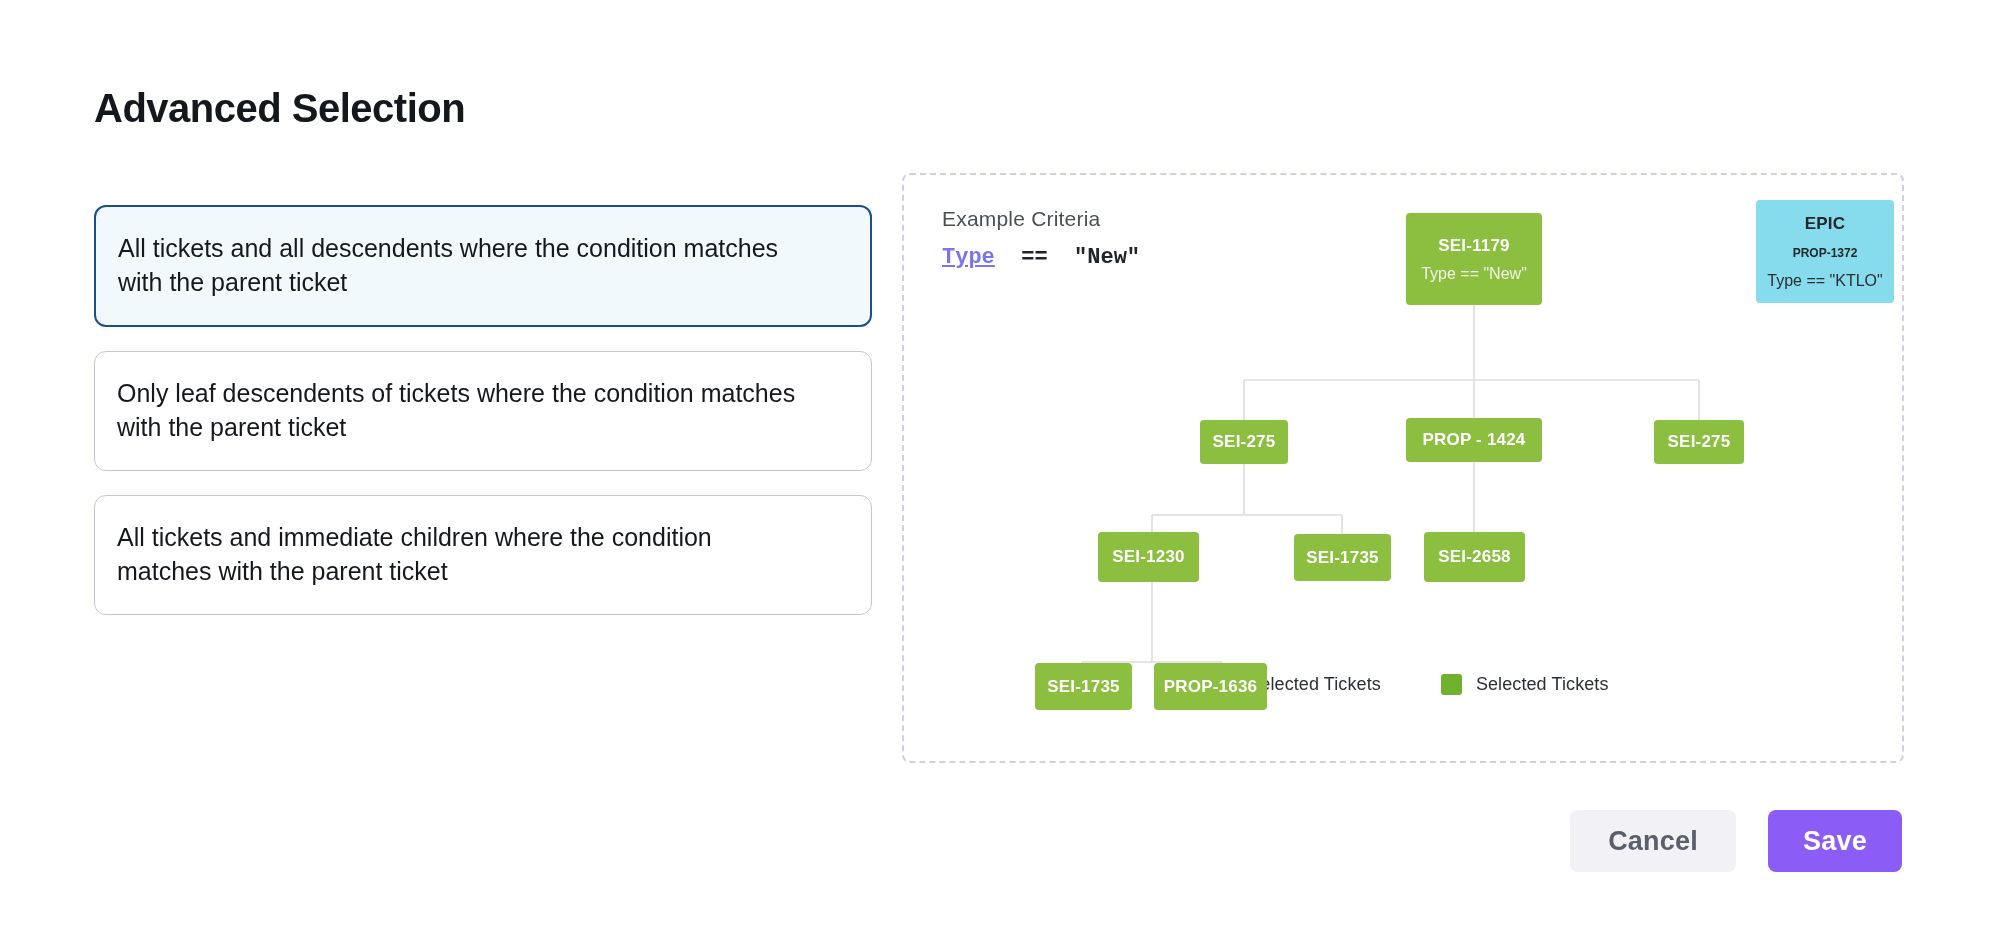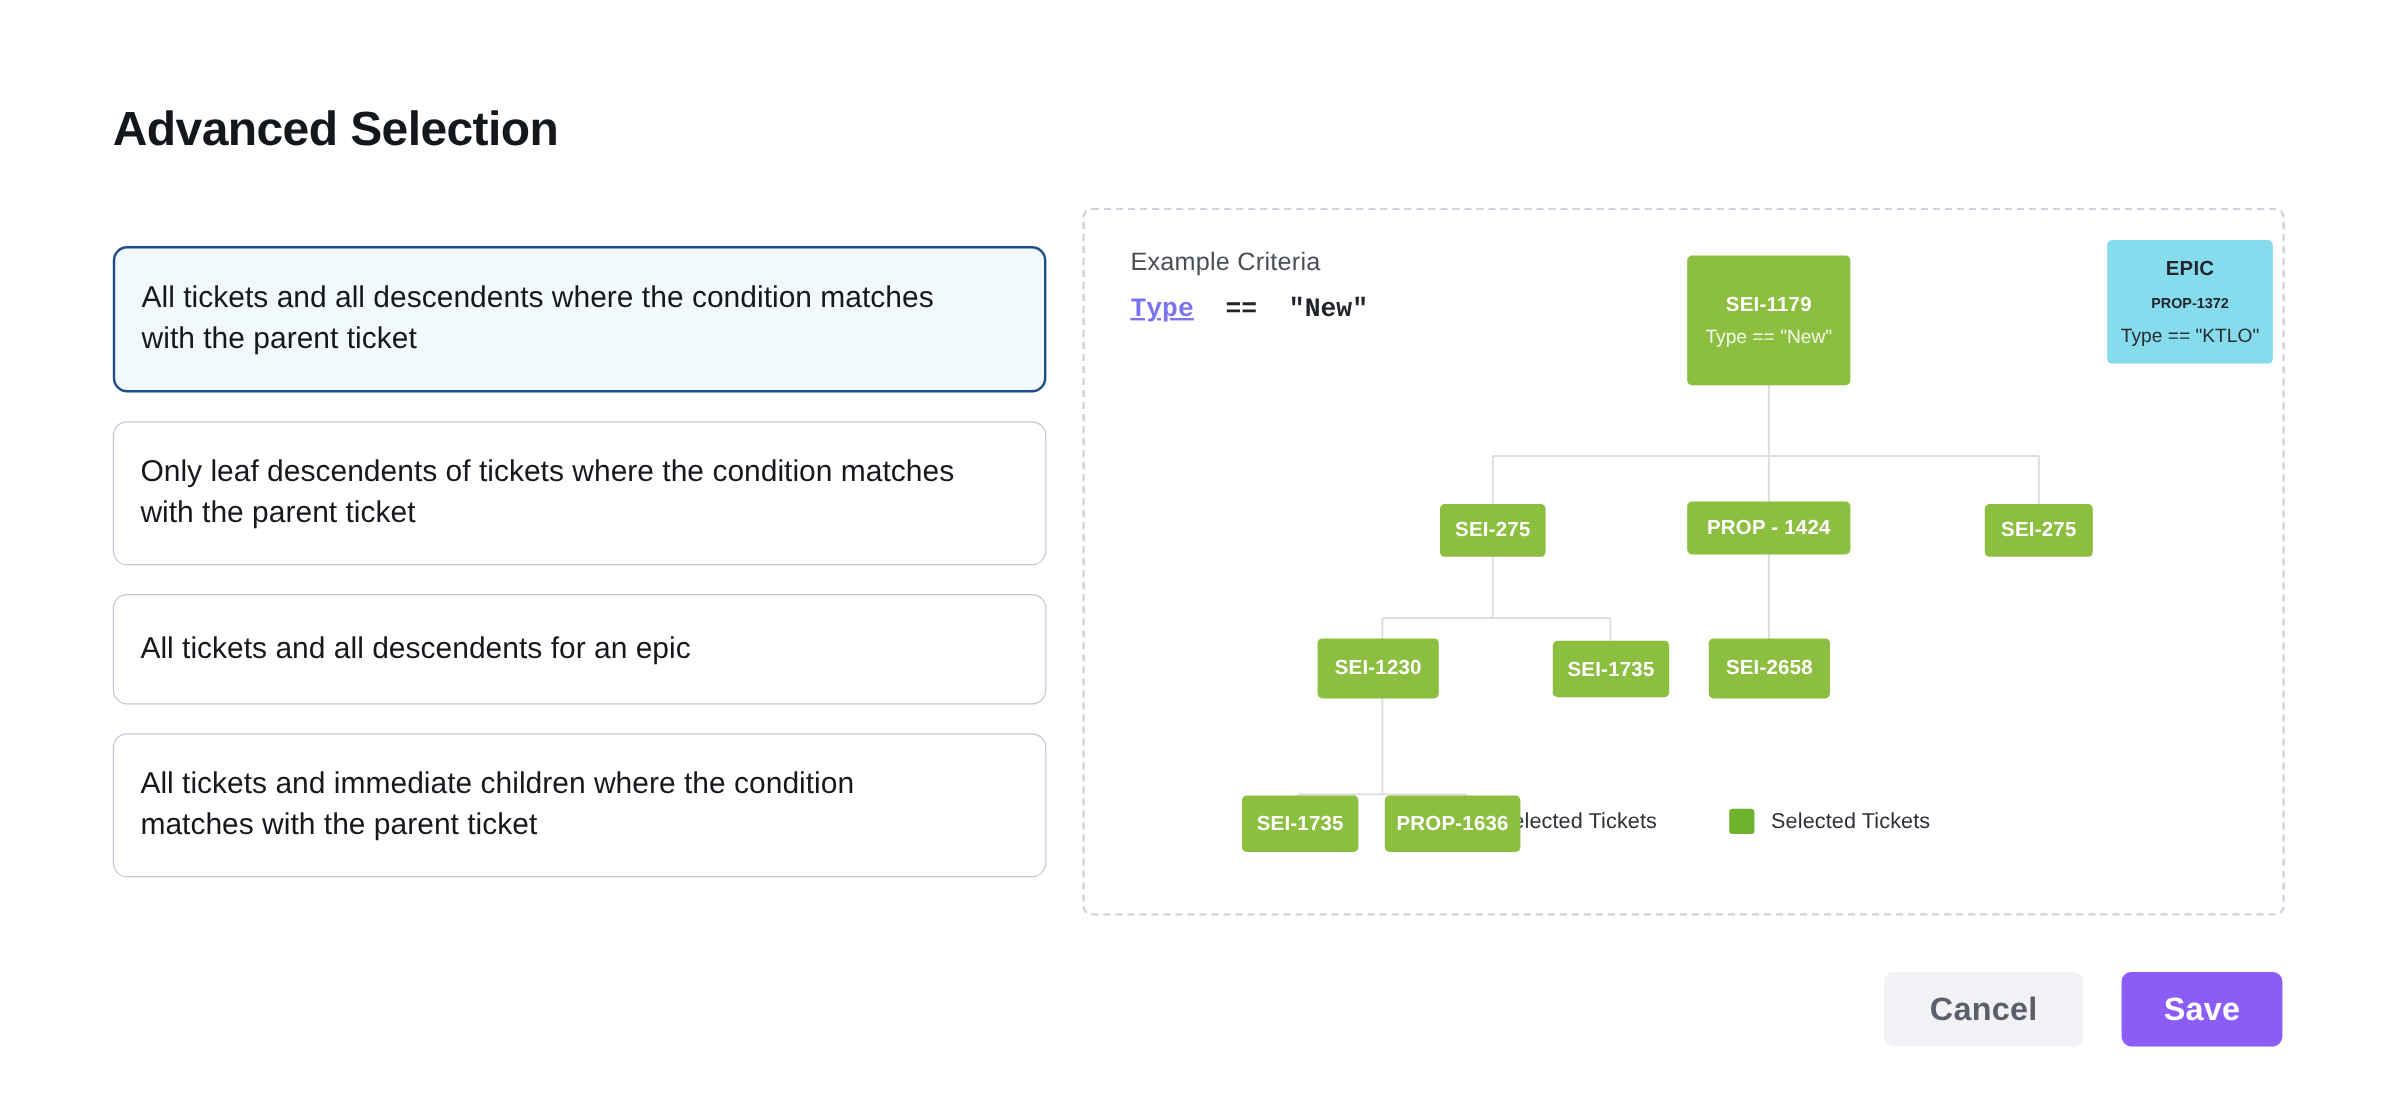--- a/index.html
+++ b/index.html
@@ -216,23 +216,20 @@
   <div class="options">
 
     <div class="option-card selected">
       <span class="option-text">All tickets and all descendents where the condition matches with the parent ticket</span>
     </div>
 
     <div class="option-card">
       <span class="option-text">Only leaf descendents of tickets where the condition matches with the parent ticket</span>
     </div>
 
-    <div class="option-card">
-      <span class="option-text">All tickets and all descendents for an epic</span>
-    </div>
 
     <div class="option-card">
       <span class="option-text">All tickets and immediate children where the condition matches with the parent ticket</span>
     </div>
 
   </div>
 
   <div class="diagram-panel">
 
     <div class="criteria-label">Example Criteria</div>
@@ -258,21 +255,21 @@
 
           <path d="M 570 245 L 570 382"></path>
 
           <path d="M 248 382 L 248 487"></path>
           <path d="M 178 487 L 318 487"></path>
           <path d="M 178 487 L 178 525"></path>
           <path d="M 318 487 L 318 525"></path>
         </g>
       </svg>
 
-      <div class="node green" style="left:502px; top:38px; width:136px; height:108px;">
+      <div class="node green" style="left:502px; top:38px; width:136px; height:92px;">
         <span class="nline1">SEI-1179</span>
         <span class="nline2">Type == "New"</span>
       </div>
 
       <div class="node epic" style="left:852px; top:25px; width:138px; height:103px;">
         <span class="nline1">EPIC</span>
         <span class="nline2">PROP-1372</span>
         <span class="nline3">Type == "KTLO"</span>
       </div>
 

